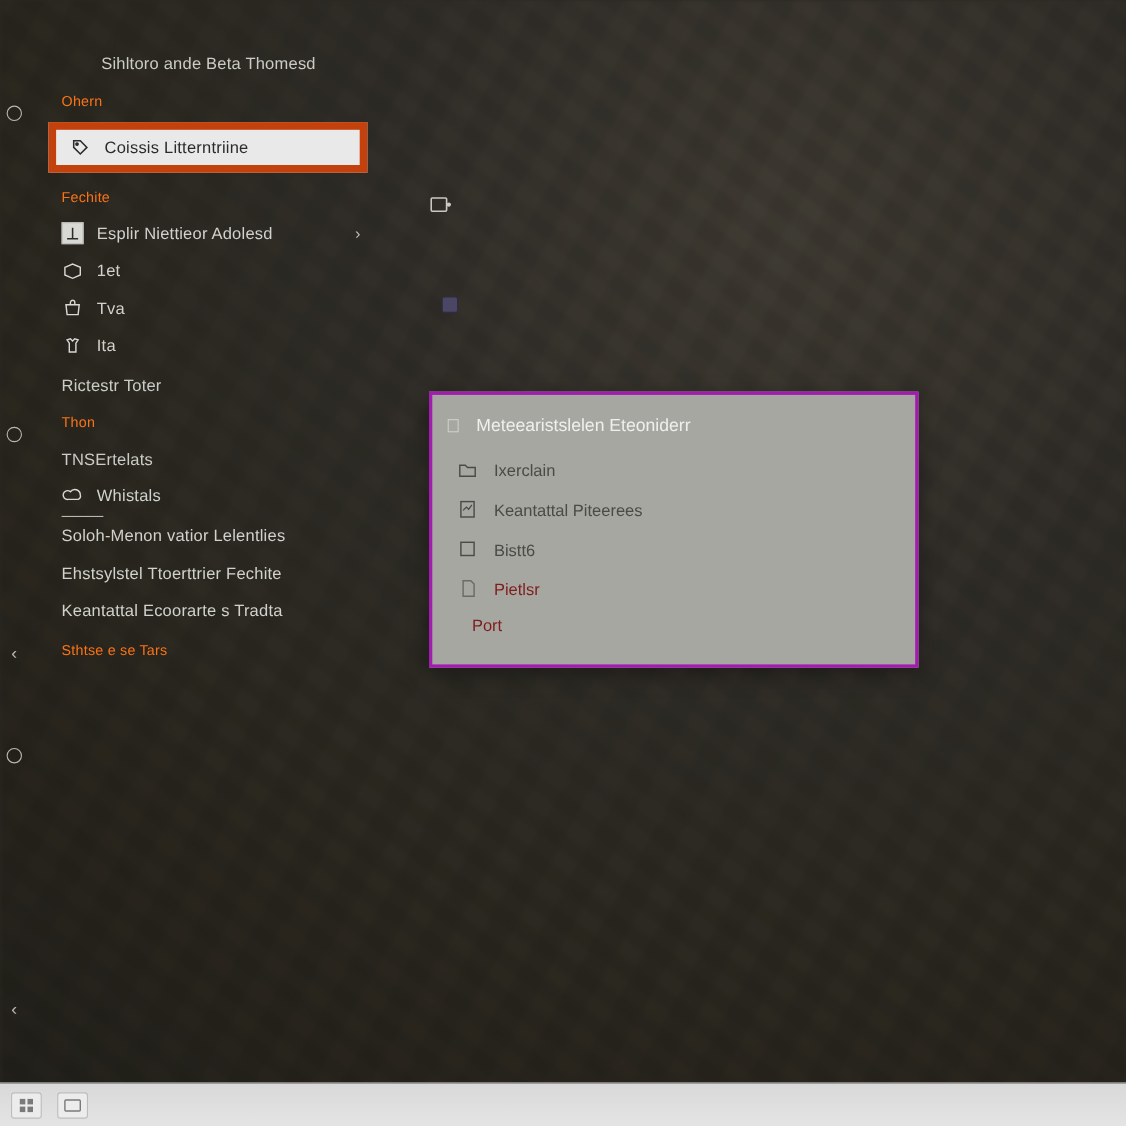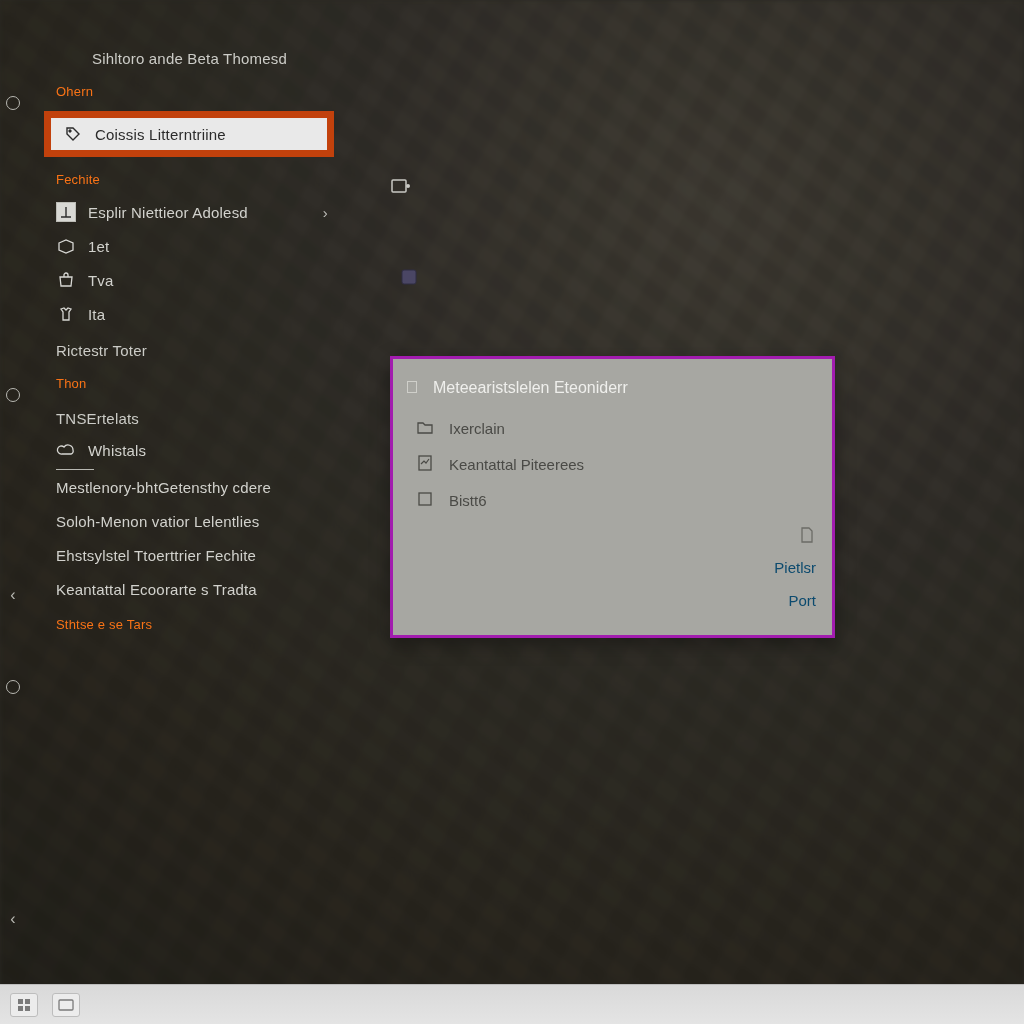--- a/index.html
+++ b/index.html
@@ -98,21 +98,21 @@
   .context-menu .cm-title::before{
     content:""; position:absolute; left:14px; top:12px;
     width:8px; height:10px; border:1px solid #cfcfca;
   }
   .cm-item {
     display:flex; align-items:flex-end; gap:14px;
     padding: 8px 16px 8px 22px;
     color:#4a4a46; font-size:15px;
   }
   .cm-item .ic{ width:20px; height:20px; flex:0 0 20px; display:flex; align-items:center; justify-content:center;}
-  .cm-item.dim { color:#0c4a6e;flex-direction:column; }
+  .cm-item.dim { color:#7f1d1d; }
   .cm-item.noicon { padding-left: 36px; }
 
   
   .taskbar {
     position:absolute; left:0; right:0; bottom:0; height:40px;
     background: linear-gradient(#d9d9d9,#e4e4e4);
     border-top:1px solid #bcbcbc;
     display:flex; align-items:center; gap:14px;
     padding: 0 10px;
   }
@@ -220,23 +220,20 @@
     <span class="ic">
       <svg width="20" height="14" viewBox="0 0 20 14">
           <path d="M6 11a4 4 0 1 1 2-7 5 5 0 0 1 9 3 3 3 0 0 1-2 4H6z" fill="none" stroke="#d8d8d4" stroke-width="1.3"></path>
         </svg>
     </span>
     <span>Whistals</span>
   </div>
   <div style="margin:2px 0 0 56px;width:38px;border-top:1.5px solid #b8b8b2;"></div>
 
   <div class="row">
-      <span>Mestlenory-bhtGetensthy cdere</span>
-    </div>
-  <div class="row">
       <span>Soloh-Menon vatior Lelentlies</span>
     </div>
   <div class="row">
       <span>Ehstsylstel Ttoerttrier Fechite</span>
     </div>
   <div class="row">
       <span>Keantattal Ecoorarte s Tradta</span>
     </div>
   <div class="row sub-label">
       <span>Sthtse e se Tars</span>

